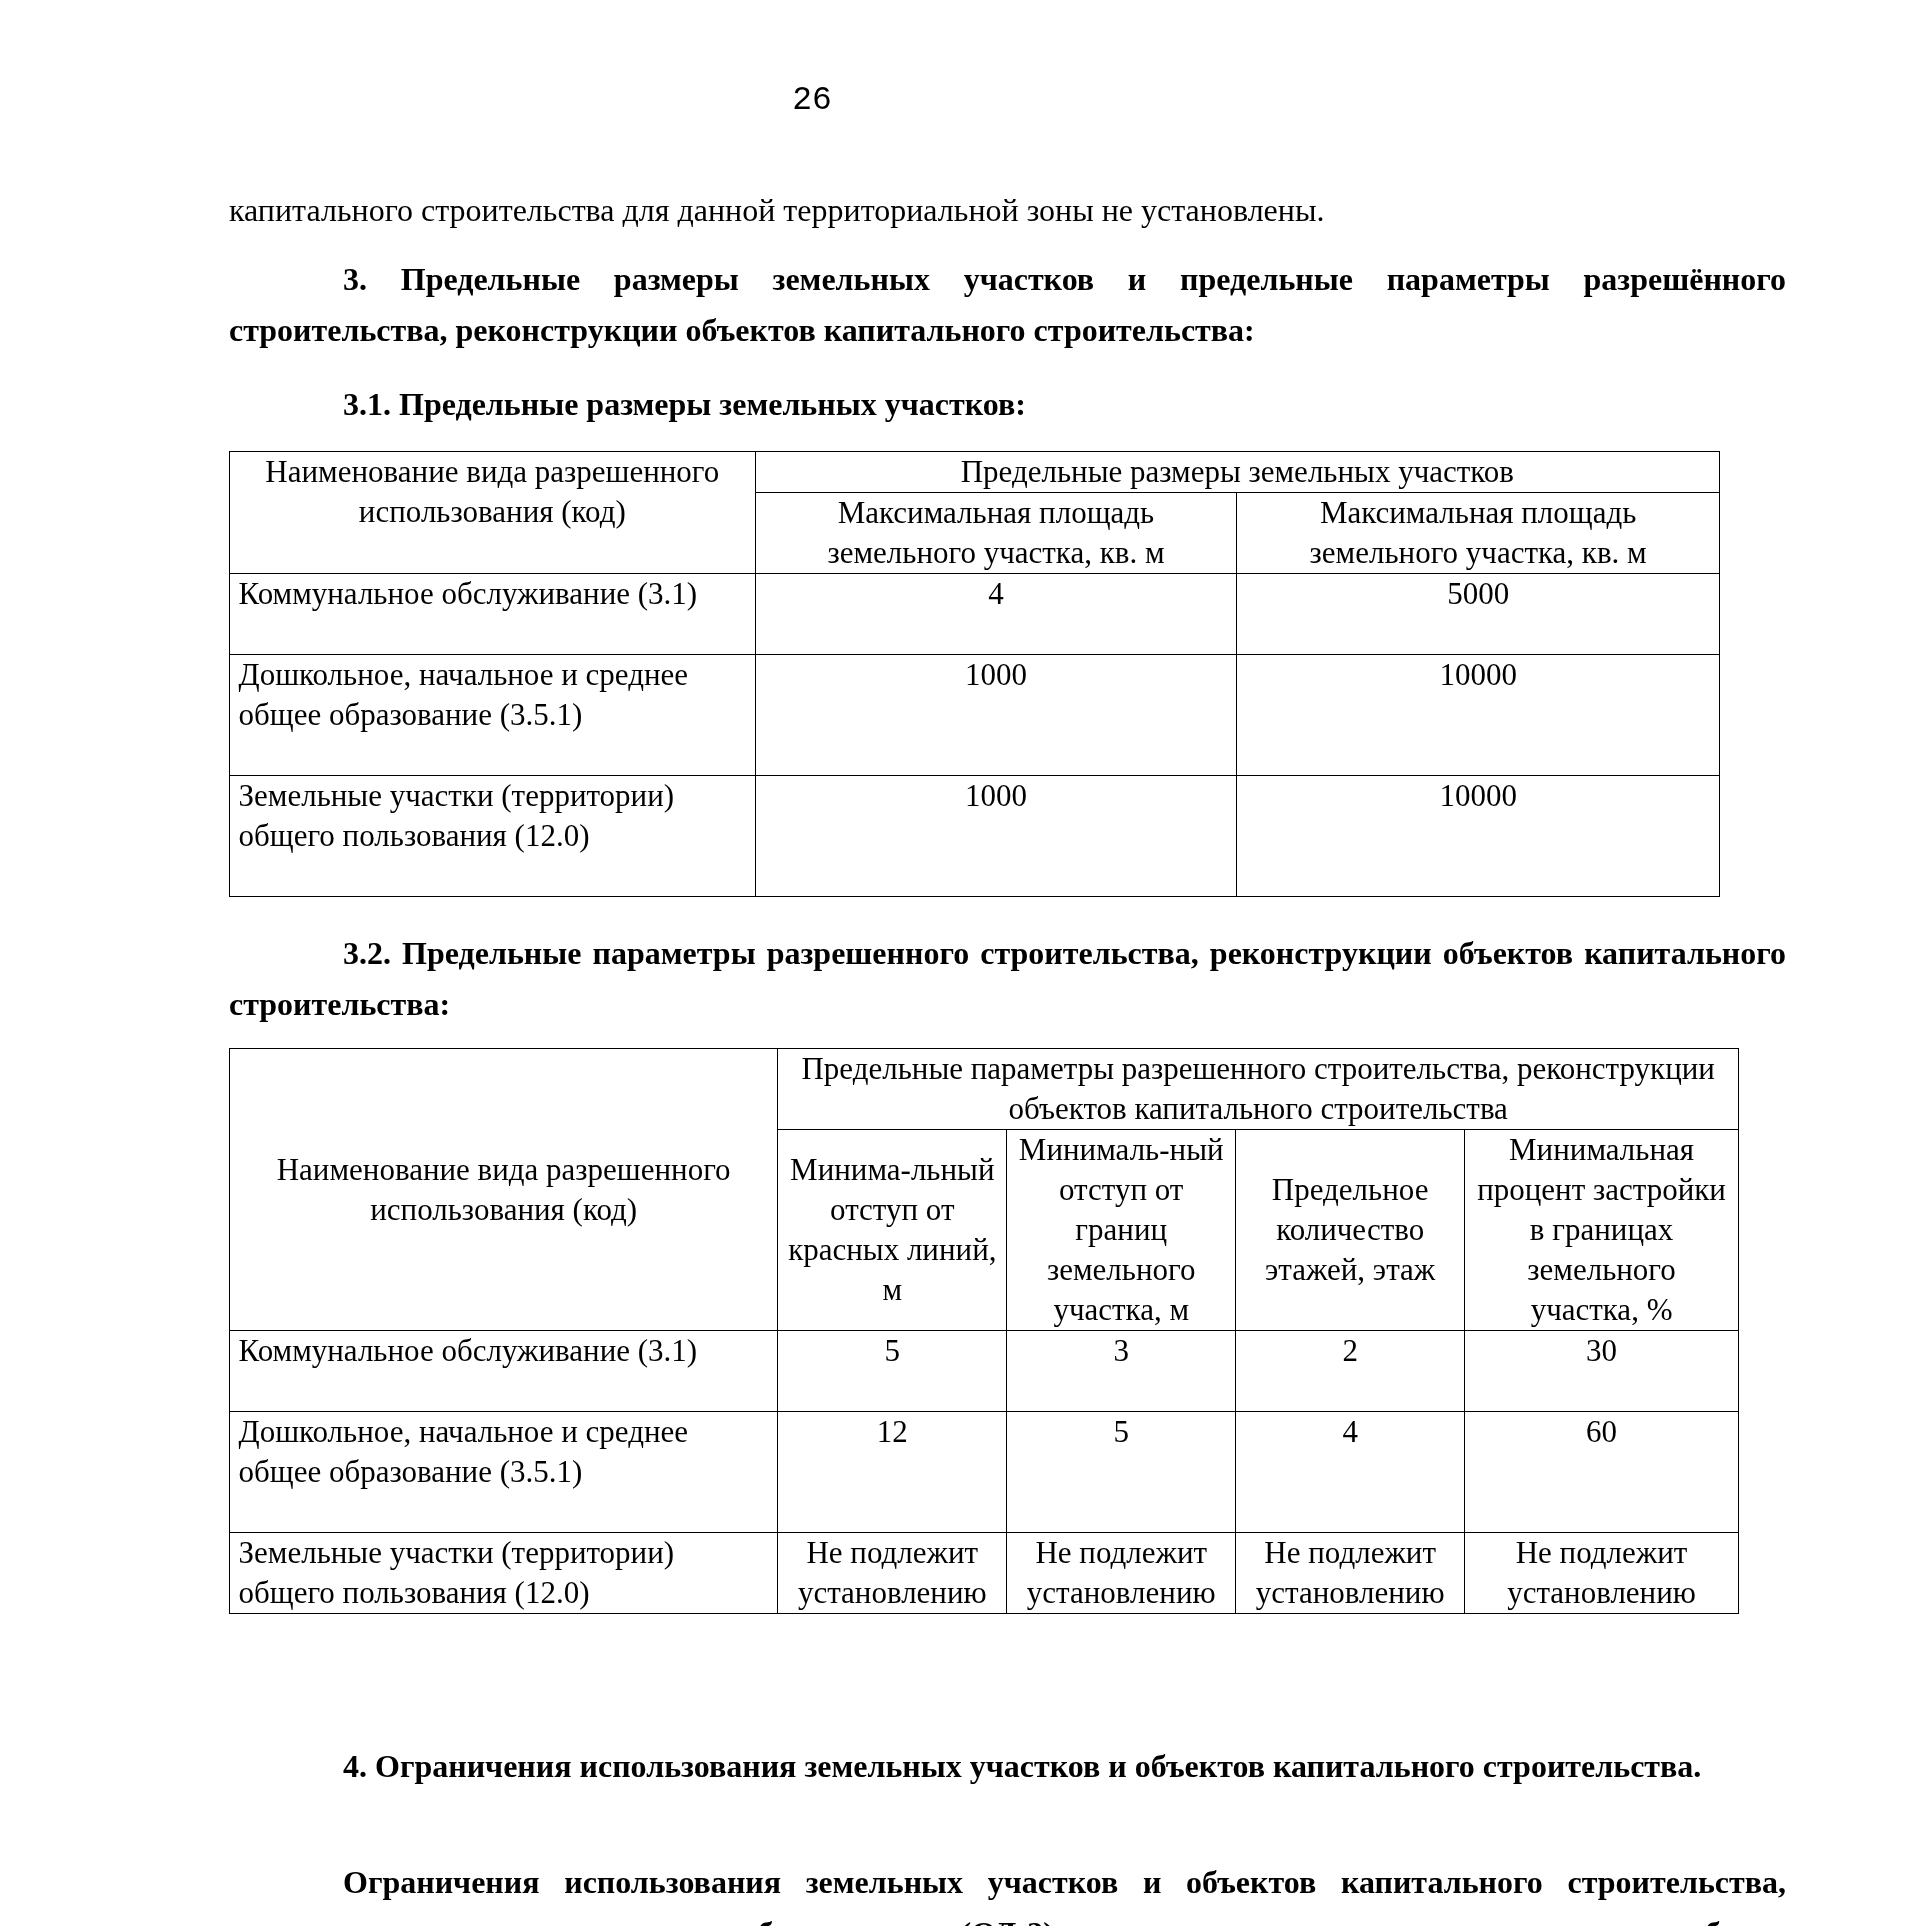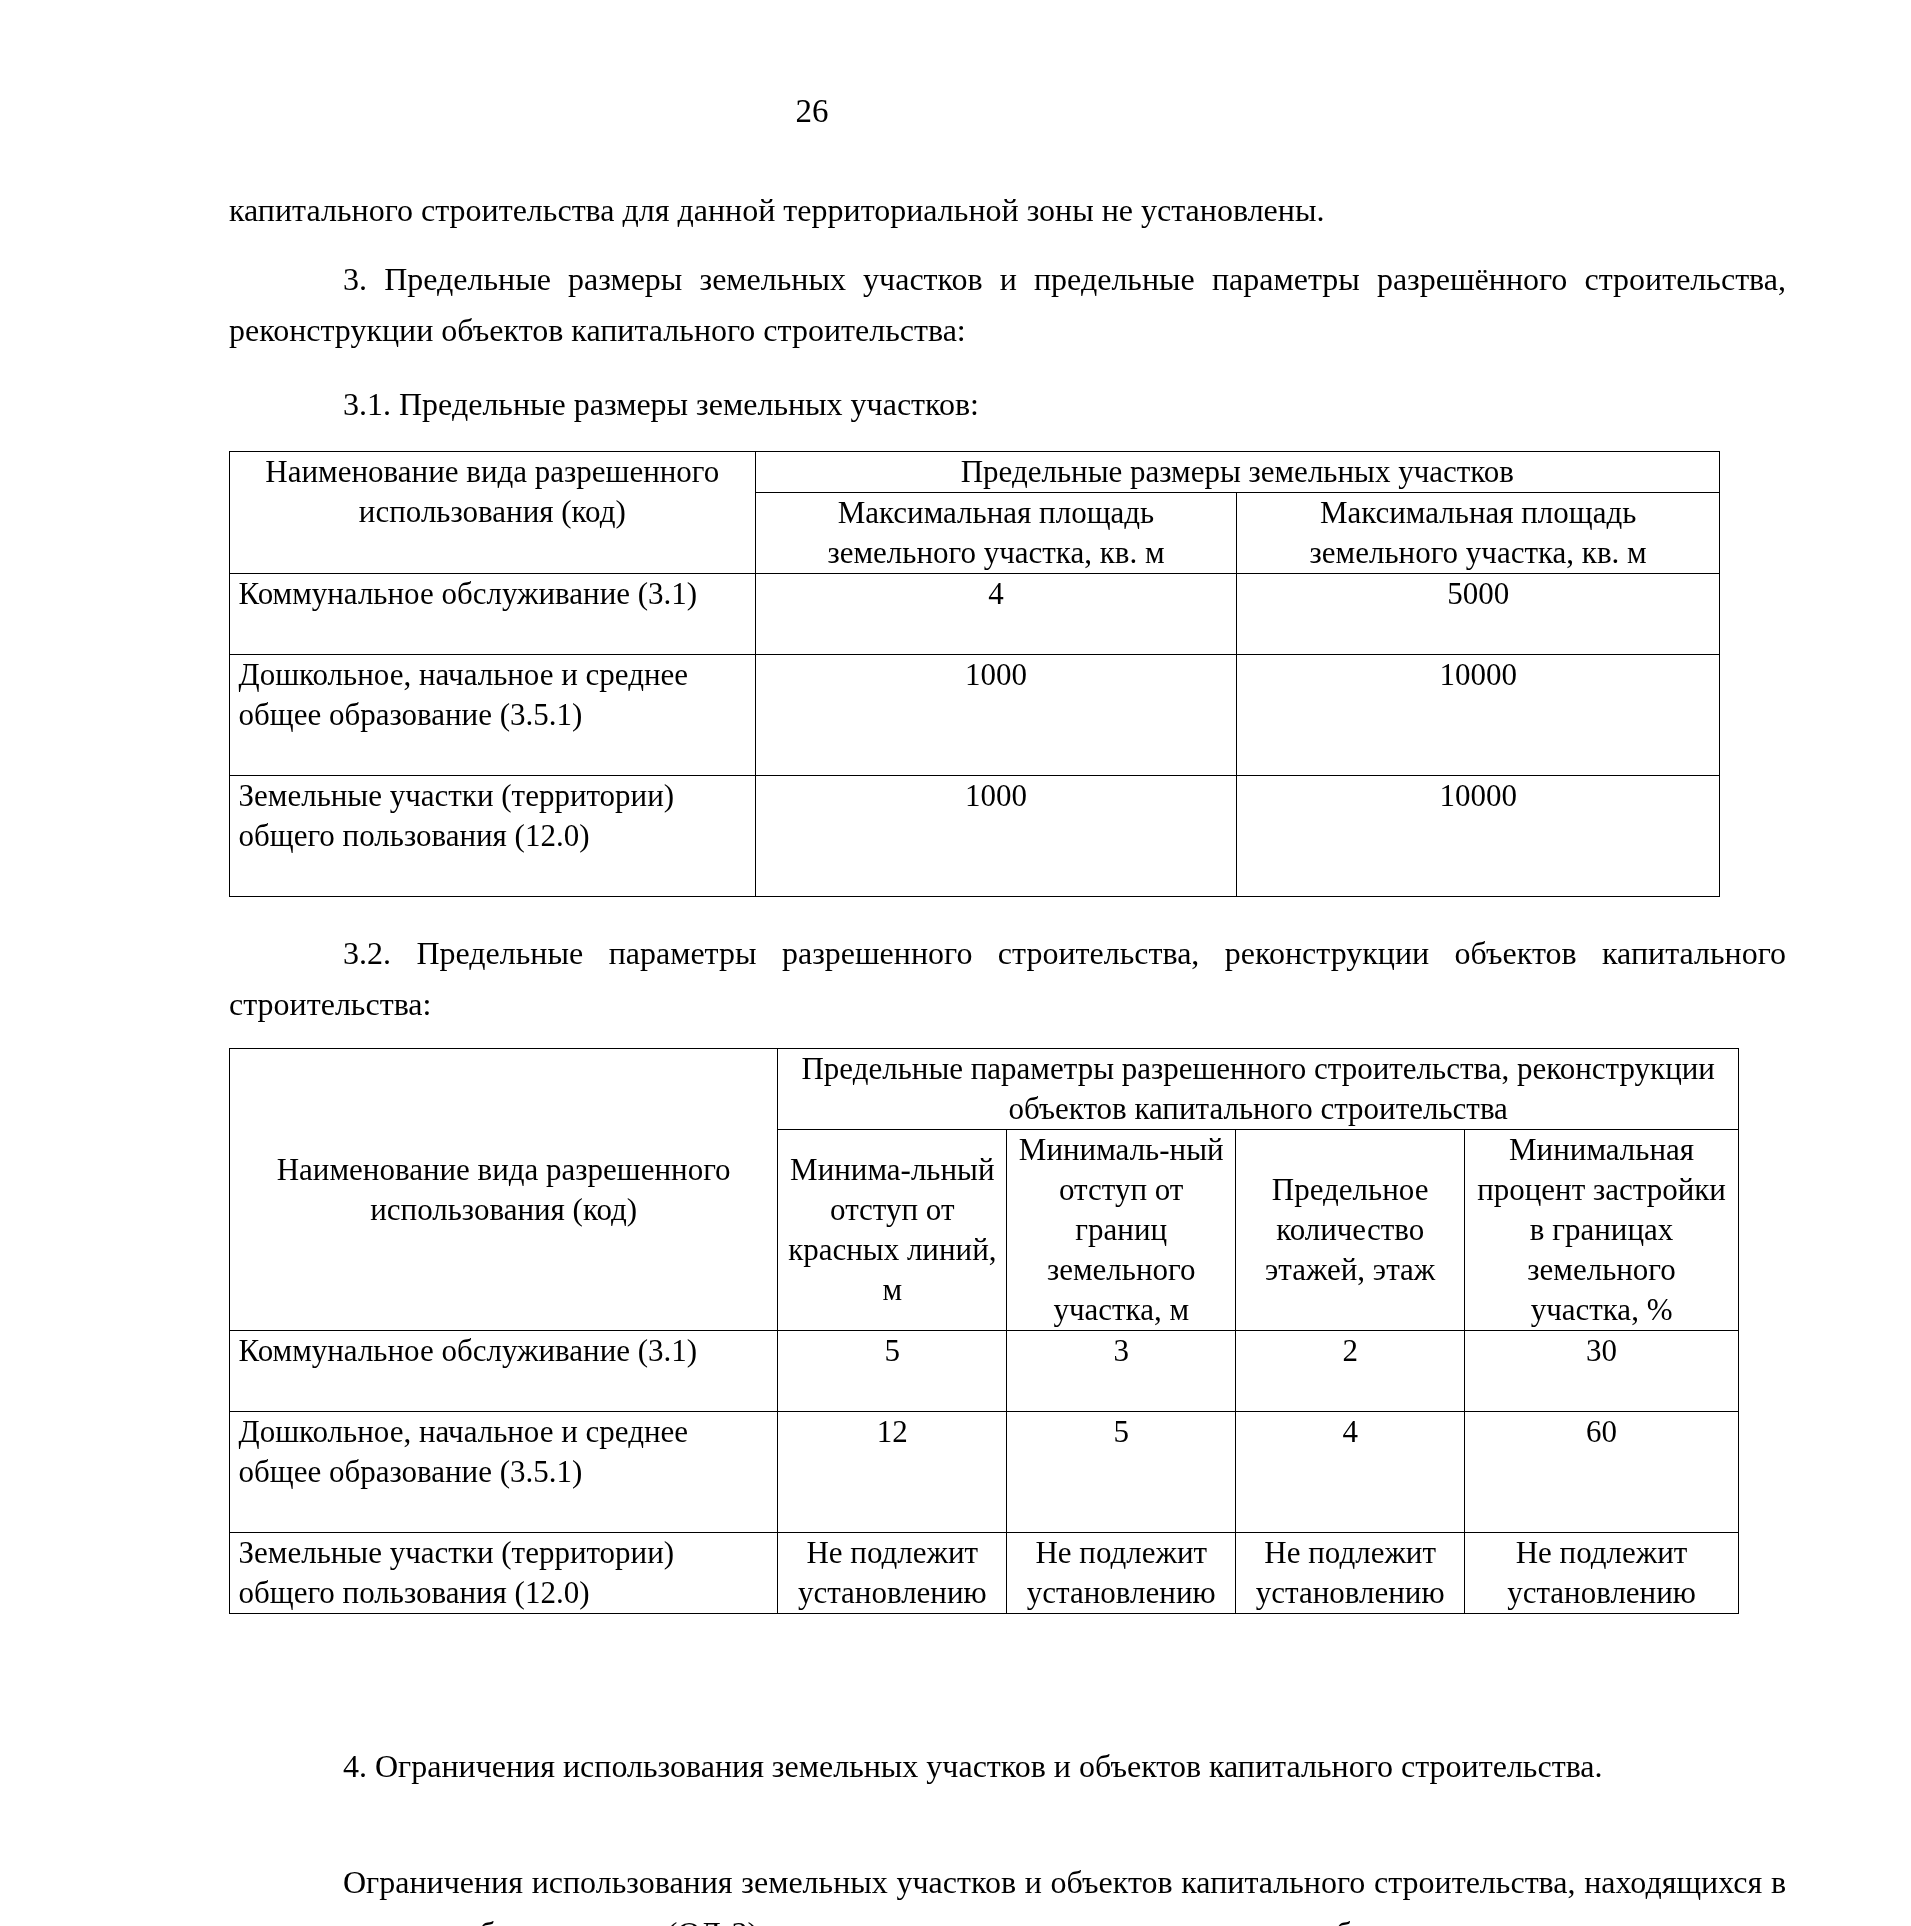--- a/index.html
+++ b/index.html
@@ -1,21 +1,21 @@
 <!DOCTYPE html>
 <html style="font-size:6.2px"><head>
 <meta charset="utf-8">
 <style>
   html, body { margin:0; padding:0; background:#ffffff; }
   body { width:1911px; height:2703px; position:relative; overflow:hidden;
          font-family:"Liberation Serif", "DejaVu Serif", serif; color:#000; }
   .page { position:absolute; left:229px; top:0; width:1557px; }
-  .pnum { position:absolute; left:0; width:1624px; top:92px; text-align:center; font-size:33px; line-height:39px; }
+  .pnum { position:absolute; left:0; width:1624px; top:81px; text-align:center; font-size:33px; line-height:39px;font-family:Liberation Mono, monospace; }
   .p { position:absolute; left:0; width:1557px; font-size:32px; line-height:51px; text-align:justify; text-align-last:left; margin:0; }
-  .ind { text-indent:114px; }
+  .ind { text-indent:114px;font-weight:bold; }
   table { position:absolute; border-collapse:collapse; font-size:31px; line-height:40px; }
   td { border:1.9px solid #000; padding:0 8.5px; vertical-align:top;margin-top:24px; }
   .c { text-align:center; }
   .mid { vertical-align:middle; }
 </style>
 </head>
 <body>
 
 <div class="pnum">26</div>
 

